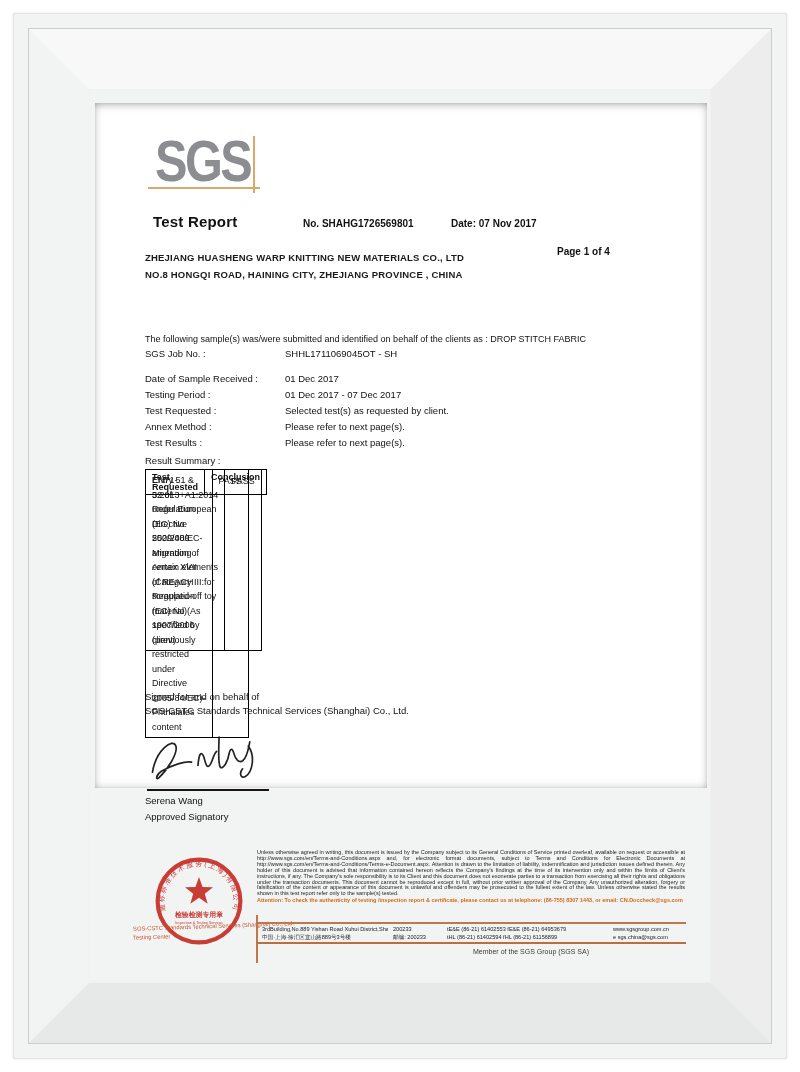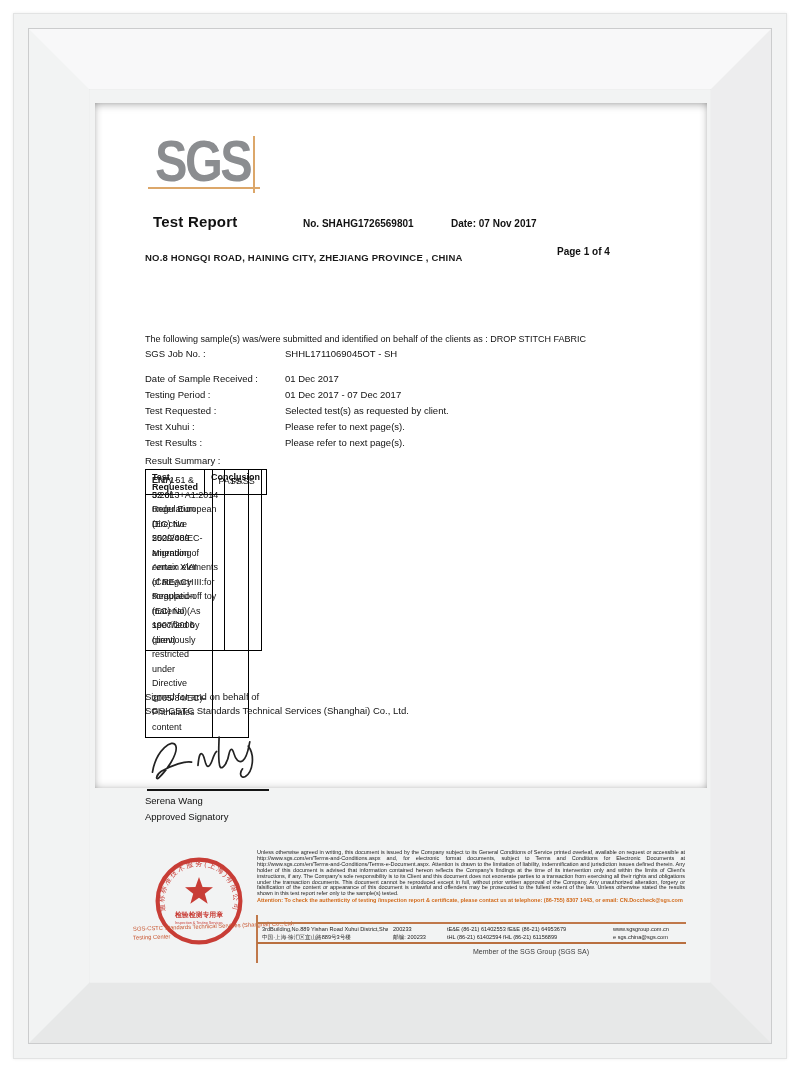--- a/index.html
+++ b/index.html
@@ -102,20 +102,21 @@
     <div class="logo-letters">SGS</div>
     <div class="logo-hline"></div>
     <div class="logo-vline"></div>
 
     <div class="title">Test Report</div>
     <div class="report-no">No. SHAHG1726569801</div>
     <div class="report-date">Date: 07 Nov 2017</div>
     <div class="page-no">Page 1 of 4</div>
 
     <div class="client">
+      <span style="position:static; display:block;">ZHEJIANG HUASHENG WARP KNITTING NEW MATERIALS CO., LTD</span>
       <span style="position:static; display:block;">NO.8 HONGQI ROAD, HAINING CITY, ZHEJIANG PROVINCE , CHINA</span>
     </div>
 
     <div class="sample-line">The following sample(s) was/were submitted and identified on behalf of the clients as : DROP STITCH FABRIC</div>
 
     <div class="field f0">
       <span class="lbl">SGS Job No. :</span>
       <span class="val">SHHL1711069045OT - SH</span>
     </div>
     <div class="field f1">
@@ -124,21 +125,21 @@
     </div>
     <div class="field f2">
       <span class="lbl">Testing Period :</span>
       <span class="val">01 Dec 2017 - 07 Dec 2017</span>
     </div>
     <div class="field f3">
       <span class="lbl">Test Requested :</span>
       <span class="val">Selected test(s) as requested by client.</span>
     </div>
     <div class="field f4">
-      <span class="lbl">Test Xuhui :</span>
+      <span class="lbl">Annex Method :</span>
       <span class="val">Please refer to next page(s).</span>
     </div>
     <div class="field f5">
       <span class="lbl">Test Results :</span>
       <span class="val">Please refer to next page(s).</span>
     </div>
 
     <div class="result-summary">Result Summary :</div>
 
     <table class="rtable">

